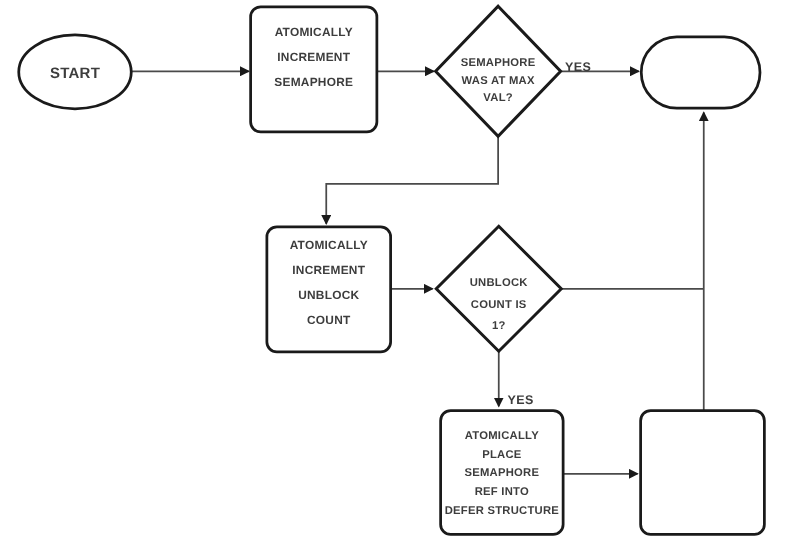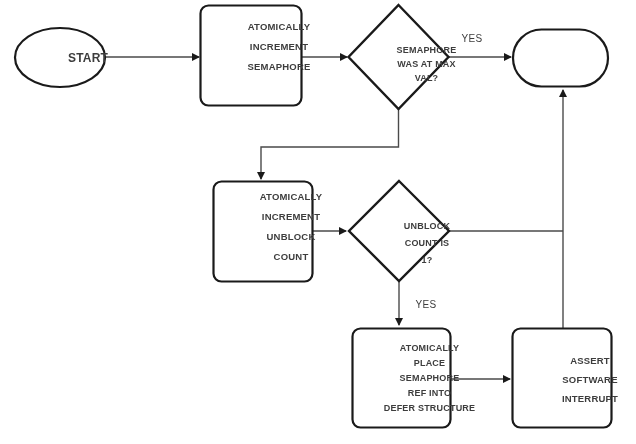--- a/index.html
+++ b/index.html
@@ -21,42 +21,42 @@
     top: 0;
   }
   .node-label {
     position: absolute;
     text-align: center;
     white-space: pre-line;
     font-weight: bold;
     color: #3d3d3d;
     font-size: 9.5px;
     letter-spacing: 0.2px;
-    padding-left: 28px;
   }
   .flex-center {
     display: flex;
     align-items: center;
     justify-content: center;
   }
   .lbl-start   { left: 15px;  top: 28px;  width: 90px;  height: 59px; font-size: 12px; }
   .lbl-box1    { left: 200px; top: 17px;  width: 102px; line-height: 20px; }
   .lbl-d1      { left: 349px; top: 43px;  width: 99px;  line-height: 14px; font-size: 9px; }
   .lbl-end     { left: 513px; top: 30px;  width: 95px;  height: 57px; font-size: 10px; }
   .lbl-box2    { left: 213px; top: 187px; width: 100px; line-height: 20px; }
   .lbl-d2      { left: 349px; top: 218px; width: 100px; line-height: 17px; font-size: 9px; }
   .lbl-box3    { left: 351px; top: 341px; width: 101px; line-height: 15px; font-size: 9px; }
   .lbl-box4    { left: 512px; top: 351px; width: 100px; line-height: 19px; }
   .edge-label {
     position: absolute;
-    font-weight: normal;
+    font-weight: bold;
     color: #3d3d3d;
     font-size: 10px;
-    text-align: center;
+    text-align: left;
     letter-spacing: 0.3px;
+    margin-top: 16px;
   }
   .lbl-yes1 { left: 452px; top: 33px;  width: 40px; }
   .lbl-yes2 { left: 406px; top: 299px; width: 40px; }
 
   .shape {
     fill: #ffffff;
     stroke: #1a1a1a;
     stroke-width: 2.2;
   }
   .decision {
@@ -119,21 +119,18 @@
   <div class="node-label lbl-d2">UNBLOCK
 COUNT IS
 1?</div>
 
   <div class="node-label lbl-box3">ATOMICALLY
 PLACE
 SEMAPHORE
 REF INTO
 DEFER STRUCTURE</div>
 
-  <div class="node-label lbl-box4">ASSERT
-SOFTWARE
-INTERRUPT</div>
 
   <div class="edge-label lbl-yes1">YES</div>
 
   <div class="edge-label lbl-yes2">YES</div>
 
 </div>
 
 </body></html>

